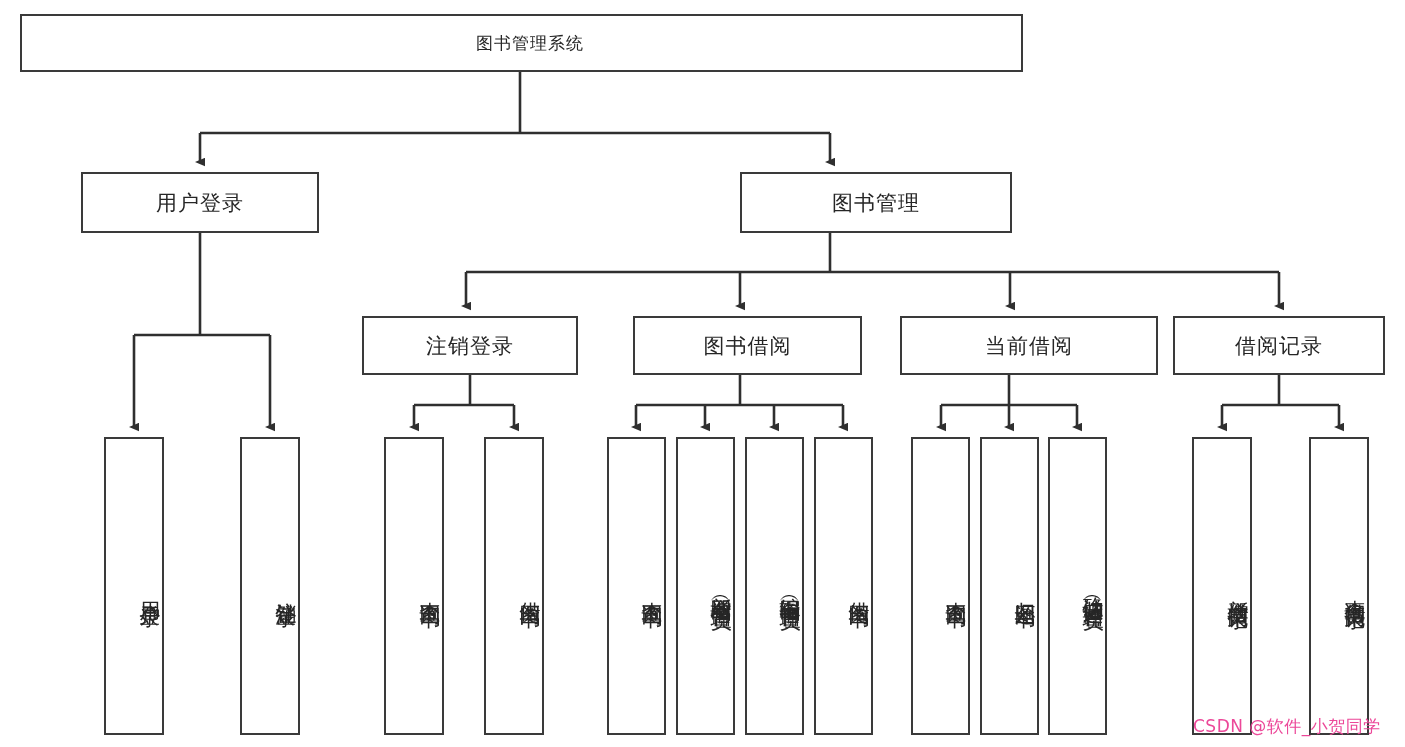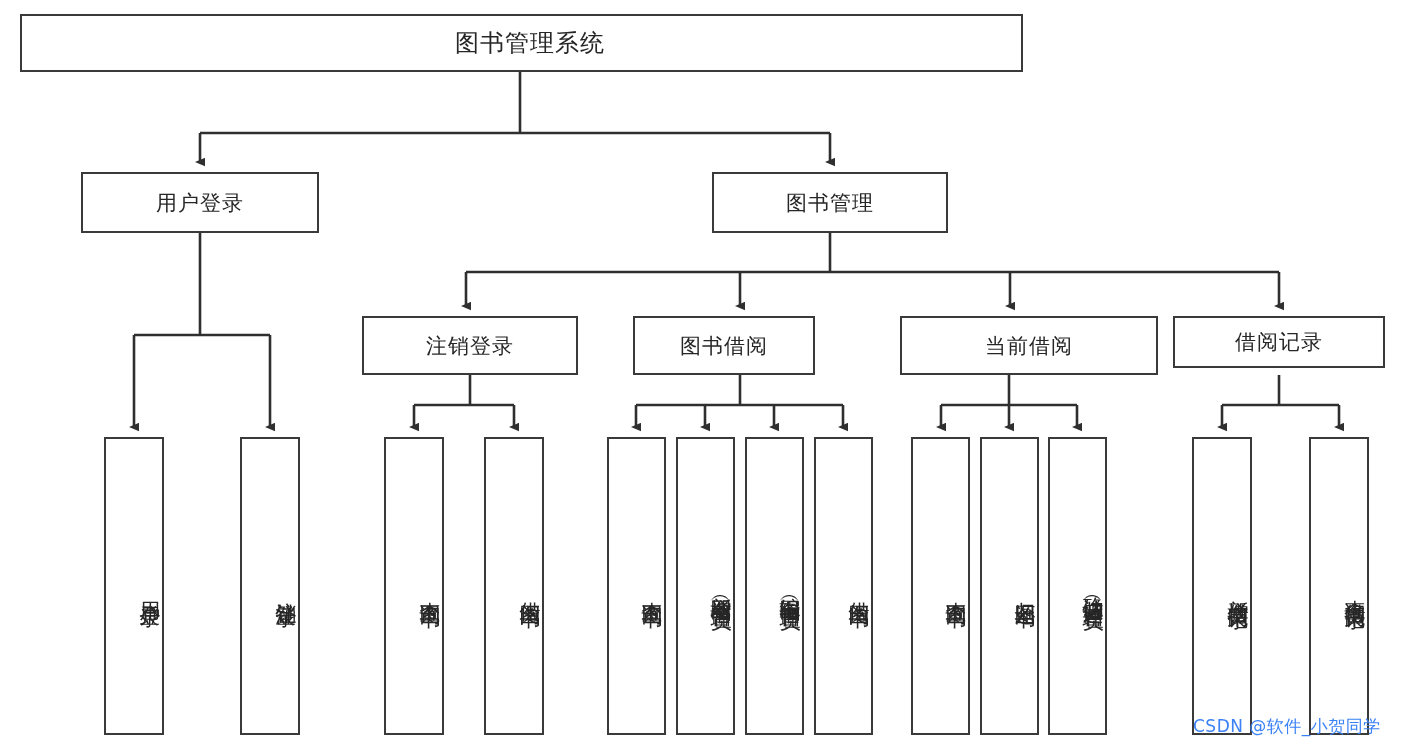--- a/index.html
+++ b/index.html
@@ -35,21 +35,21 @@
     justify-content: center;
     color: #262626;
     z-index: 2;
   }
   .node-h {
     font-size: 21px;
     letter-spacing: 1px;
     white-space: nowrap;
   }
   .node-root {
-    font-size: 24px;
+    font-size: 17px;
     padding-left: 17px;
   }
   .node-v {
     writing-mode: vertical-rl;
     text-orientation: upright;
     font-size: 21px;
     line-height: 1.15;
     letter-spacing: 2px;
     padding-top: 6px;
     align-items: flex-start;
@@ -57,21 +57,21 @@
     text-align: center;
   }
   .node-v .vtext {
     writing-mode: vertical-rl;
     text-orientation: upright;
     display: block;
   }
   .watermark {
     position: absolute;
     font-size: 17px;
-    color: #3b82f6;
+    color: #ec4899;
     white-space: nowrap;
     z-index: 3;
     letter-spacing: 0.5px;
   }
 </style>
 </head>
 <body>
 
 <div id="canvas">
 
@@ -125,34 +125,34 @@
     </g>
   </svg>
 
   <div class="node node-h node-root" style="left:20px; top:14px; width:1003px; height:58px;">
     <span>图书管理系统</span>
   </div>
 
   <div class="node node-h" style="left:81px; top:172px; width:238px; height:61px;">
     <span>用户登录</span>
   </div>
-  <div class="node node-h" style="left:712px; top:172px; width:236px; height:61px;">
+  <div class="node node-h" style="left:740px; top:172px; width:272px; height:61px;">
     <span>图书管理</span>
   </div>
 
   <div class="node node-h" style="left:362px; top:316px; width:216px; height:59px;">
     <span>注销登录</span>
   </div>
-  <div class="node node-h" style="left:633px; top:316px; width:182px; height:59px;">
+  <div class="node node-h" style="left:633px; top:316px; width:229px; height:59px;">
     <span>图书借阅</span>
   </div>
   <div class="node node-h" style="left:900px; top:316px; width:258px; height:59px;">
     <span>当前借阅</span>
   </div>
-  <div class="node node-h" style="left:1173px; top:316px; width:212px; height:52px;">
+  <div class="node node-h" style="left:1173px; top:316px; width:212px; height:59px;">
     <span>借阅记录</span>
   </div>
 
   <div class="node node-v" style="left:104px; top:437px; width:60px; height:298px;">
     <span class="vtext">用户登录</span>
   </div>
   <div class="node node-v" style="left:240px; top:437px; width:60px; height:298px;">
     <span class="vtext">注销登录</span>
   </div>
 

